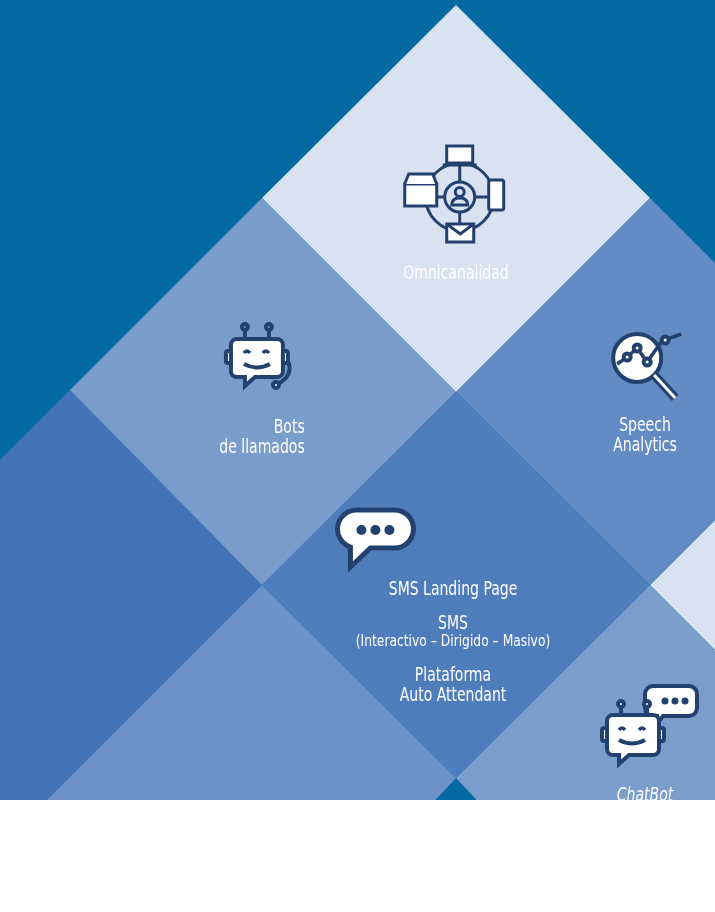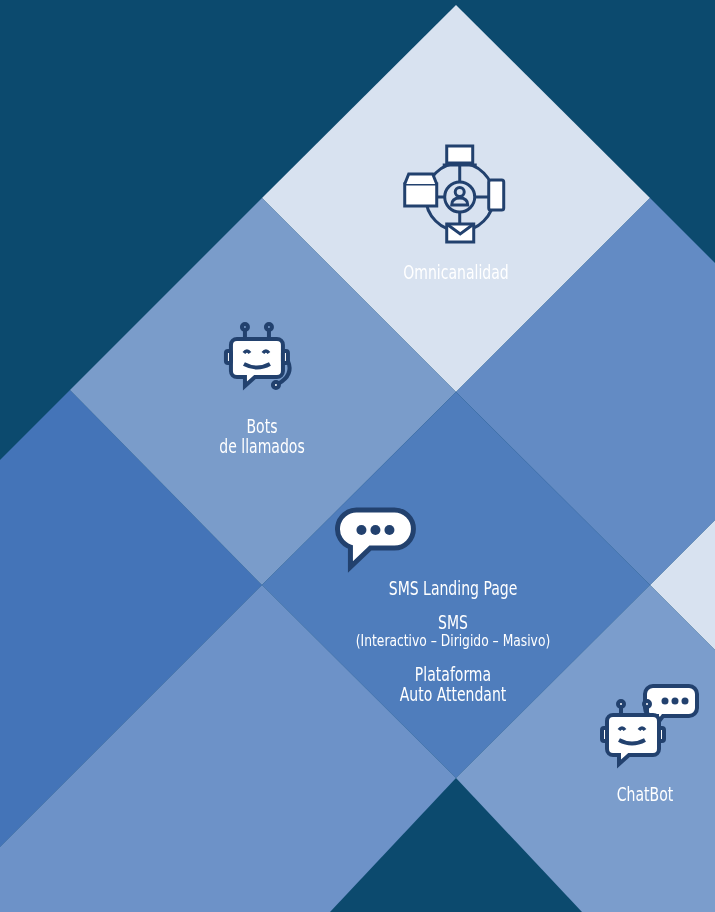--- a/index.html
+++ b/index.html
@@ -1,16 +1,16 @@
 <!DOCTYPE html>
 <html><head>
 <meta charset="utf-8">
 <style>
   html, body { margin:0; padding:0; background:#ffffff; }
-  #stage { position:relative; width:715px; height:912px; overflow:hidden; background:#0c4a6e; font-family:"DejaVu Sans Condensed","DejaVu Sans", sans-serif; }
+  #stage { position:relative; width:715px; height:800px; overflow:hidden; background:#0369a1; font-family:"DejaVu Sans Condensed","DejaVu Sans", sans-serif; }
   #bg { position:absolute; left:0; top:0; }
   .tile { position:absolute; text-align:center; color:#ffffff; transform:translateX(-50%); white-space:nowrap; }
   .tile .lbl { display:block; font-size:19px; line-height:20px; font-stretch:condensed; letter-spacing:0; }
   .tile .sub { display:block; font-size:15px; line-height:18px; }
   .tile .gap { height:14px; }
   .icon { display:block; margin:0 auto; }
   .lbl, .sub { font-family:"DejaVu Sans", sans-serif; transform:scaleX(0.82); transform-origin:center; }
 </style>
 </head>
 <body>
@@ -51,40 +51,57 @@
         <rect x="86" y="38" width="15" height="30" rx="2" fill="#ffffff"></rect>
         <rect x="2" y="42" width="32" height="22" fill="#ffffff"></rect>
         <path d="M2 42 l4 -10 h24 l4 10" fill="#ffffff"></path>
         <rect x="44" y="82" width="27" height="18" fill="#ffffff"></rect>
         <path d="M44 82 l13.5 10 l13.5 -10"></path>
       </g>
     </svg>
     <span class="lbl" style="color:#ffffff; margin-top:16px;">Omnicanalidad</span>
   </div>
 
-  <div class="tile" style="left:262px; top:321px;">
+  <div class="tile" style="left:262px; top:321px;text-align:right;">
     <svg class="icon" width="78" height="75" viewBox="0 0 78 75">
       <g stroke="#22416e" stroke-width="4" fill="none">
         <circle cx="22" cy="6" r="3"></circle>
           <circle cx="46" cy="6" r="3"></circle>
         <line x1="22" y1="9" x2="22" y2="18"></line>
           <line x1="46" y1="9" x2="46" y2="18"></line>
         <path d="M14 18 h40 a6 6 0 0 1 6 6 v26 a6 6 0 0 1 -6 6 h-22 l-10 9 v-9 h-8 a6 6 0 0 1 -6 -6 v-26 a6 6 0 0 1 6 -6 z" fill="#ffffff"></path>
         <rect x="3" y="30" width="5" height="12" rx="2" fill="#ffffff"></rect>
         <rect x="60" y="30" width="5" height="12" rx="2" fill="#ffffff"></rect>
         <path d="M65 40 q6 14 -10 23"></path>
         <circle cx="53" cy="64" r="3" fill="#ffffff"></circle>
         <path d="M21 32 q3 -4 6 0 M40 32 q3 -4 6 0" stroke-width="3.5"></path>
         <path d="M21 43 q13 7 26 0" stroke-width="4"></path>
       </g>
     </svg>
     <span class="lbl" style="margin-top:20px;">Bots</span>
     <span class="lbl">de llamados</span>
   </div>
 
+  <div class="tile" style="left:645px; top:328px;">
+    <svg class="icon" width="76" height="74" viewBox="0 0 76 74">
+      <g stroke="#22416e" stroke-width="4" fill="none">
+        <circle cx="30" cy="30" r="24" fill="#ffffff"></circle>
+        <line x1="47" y1="47" x2="68" y2="70" stroke-width="9"></line>
+        <line x1="47" y1="47" x2="68" y2="70" stroke="#ffffff" stroke-width="3"></line>
+        <polyline points="10,36 20,29 30,20 40,34 54,14 68,8" stroke-width="3.5"></polyline>
+        <circle cx="20" cy="29" r="3.5" fill="#ffffff"></circle>
+        <circle cx="30" cy="20" r="3.5" fill="#ffffff"></circle>
+        <circle cx="40" cy="34" r="3.5" fill="#ffffff"></circle>
+        <circle cx="58" cy="12" r="3.5" fill="#ffffff"></circle>
+        <line x1="66" y1="9" x2="74" y2="6" stroke-width="3.5"></line>
+      </g>
+    </svg>
+    <span class="lbl" style="margin-top:12px;">Speech</span>
+    <span class="lbl">Analytics</span>
+  </div>
 
 
   <div class="tile" style="left:453px; top:507px;">
     <svg class="icon" width="82" height="66" viewBox="0 0 82 66" style="margin-left:0;">
       <g stroke="#22416e" stroke-width="5" fill="#ffffff">
         <path d="M22 3 h38 a19 19 0 0 1 0 38 h-24 l-20 19 v-20 a19 19 0 0 1 6 -37 z"></path>
       </g>
       <g fill="#22416e">
         <circle cx="27" cy="23" r="5"></circle>
           <circle cx="41" cy="23" r="5"></circle>
@@ -94,21 +111,21 @@
     <span class="lbl" style="margin-top:5px;">SMS Landing  Page</span>
     <div class="gap"></div>
     <span class="lbl">SMS</span>
     <span class="sub">(Interactivo – Dirigido – Masivo)</span>
     <div class="gap"></div>
     <span class="lbl">Plataforma</span>
     <span class="lbl">Auto Attendant</span>
   </div>
 
 
-  <div class="tile" style="left:645px; top:682px;">
+  <div class="tile" style="left:645px; top:682px;font-style:italic;">
     <svg class="icon" width="112" height="90" viewBox="0 0 112 90">
       <g stroke="#22416e" stroke-width="4" fill="#ffffff">
         <path d="M64 4 h36 a8 8 0 0 1 8 8 v14 a8 8 0 0 1 -8 8 h-26 l-6 8 v-8 h-4 a8 8 0 0 1 -8 -8 v-14 a8 8 0 0 1 8 -8 z"></path>
         <circle cx="32" cy="22" r="3"></circle>
           <circle cx="58" cy="22" r="3"></circle>
         <line x1="32" y1="25" x2="32" y2="33"></line>
           <line x1="58" y1="25" x2="58" y2="33"></line>
         <path d="M24 33 h40 a6 6 0 0 1 6 6 v28 a6 6 0 0 1 -6 6 h-24 l-10 9 v-9 h-6 a6 6 0 0 1 -6 -6 v-28 a6 6 0 0 1 6 -6 z"></path>
         <rect x="13" y="46" width="5" height="13" rx="2"></rect>
         <rect x="70" y="46" width="5" height="13" rx="2"></rect>

